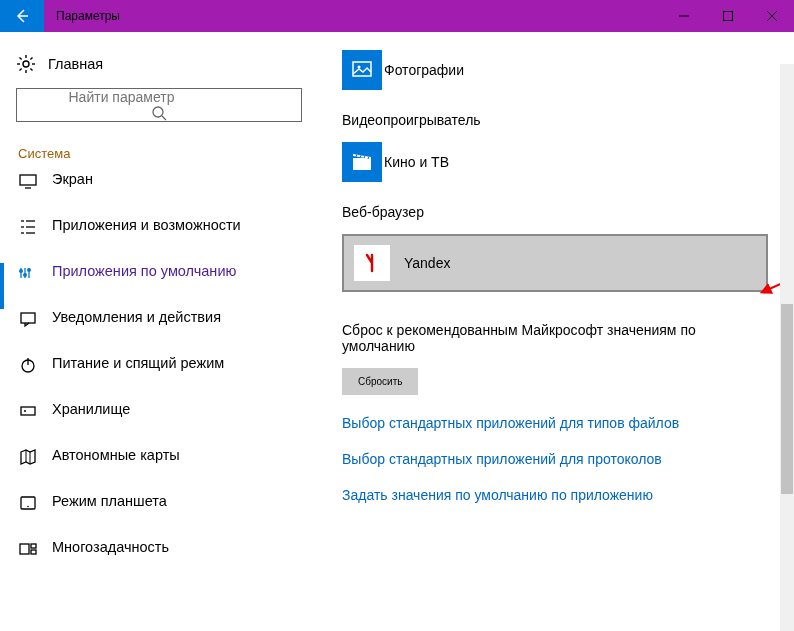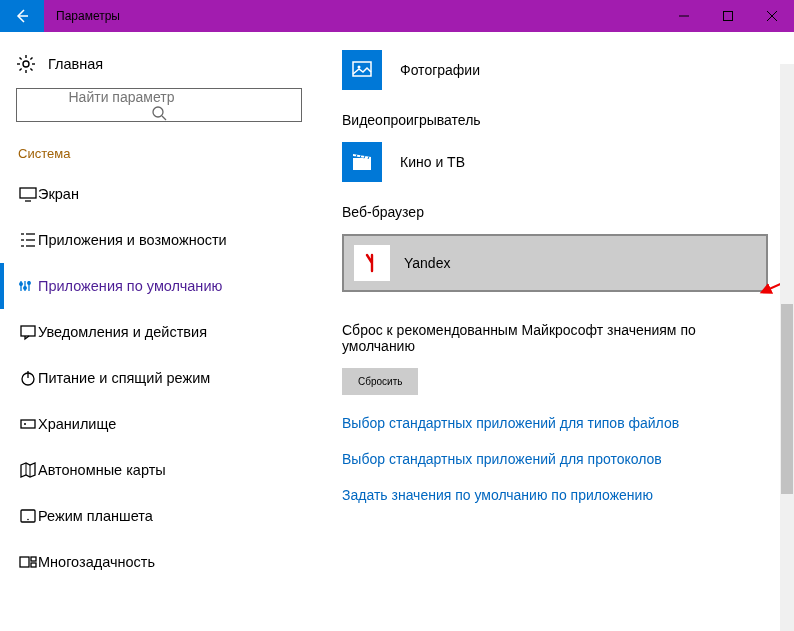--- a/index.html
+++ b/index.html
@@ -83,21 +83,22 @@
     background: transparent;
   }
   .section-label {
     color: #a16207;
     font-size: 13px;
     margin-bottom: 10px;
     padding-left: 2px;
   }
   .nav-item {
     display: flex;
-    align-items: center;
+    align-items: flex-start;
+    gap: 14px;
     height: 46px;
     cursor: pointer;
     padding-left: 2px;
   }
   .nav-item.active {
     color: #4c1d95;
     position: relative;
   }
   .nav-item.active::before {
     content: '';
@@ -112,21 +113,21 @@
   .nav-label { font-size: 14.5px; }
   .content {
     flex: 1;
     padding: 8px 24px 0 36px;
     position: relative;
     overflow: hidden;
   }
   .app-row {
     display: flex;
     align-items: center;
-    gap: 18px;
+    gap: 2px;
     margin-bottom: 22px;
   }
   .app-tile {
     width: 40px;
     height: 40px;
     background: #0078d7;
     display: flex;
     align-items: center;
     justify-content: center;
   }

